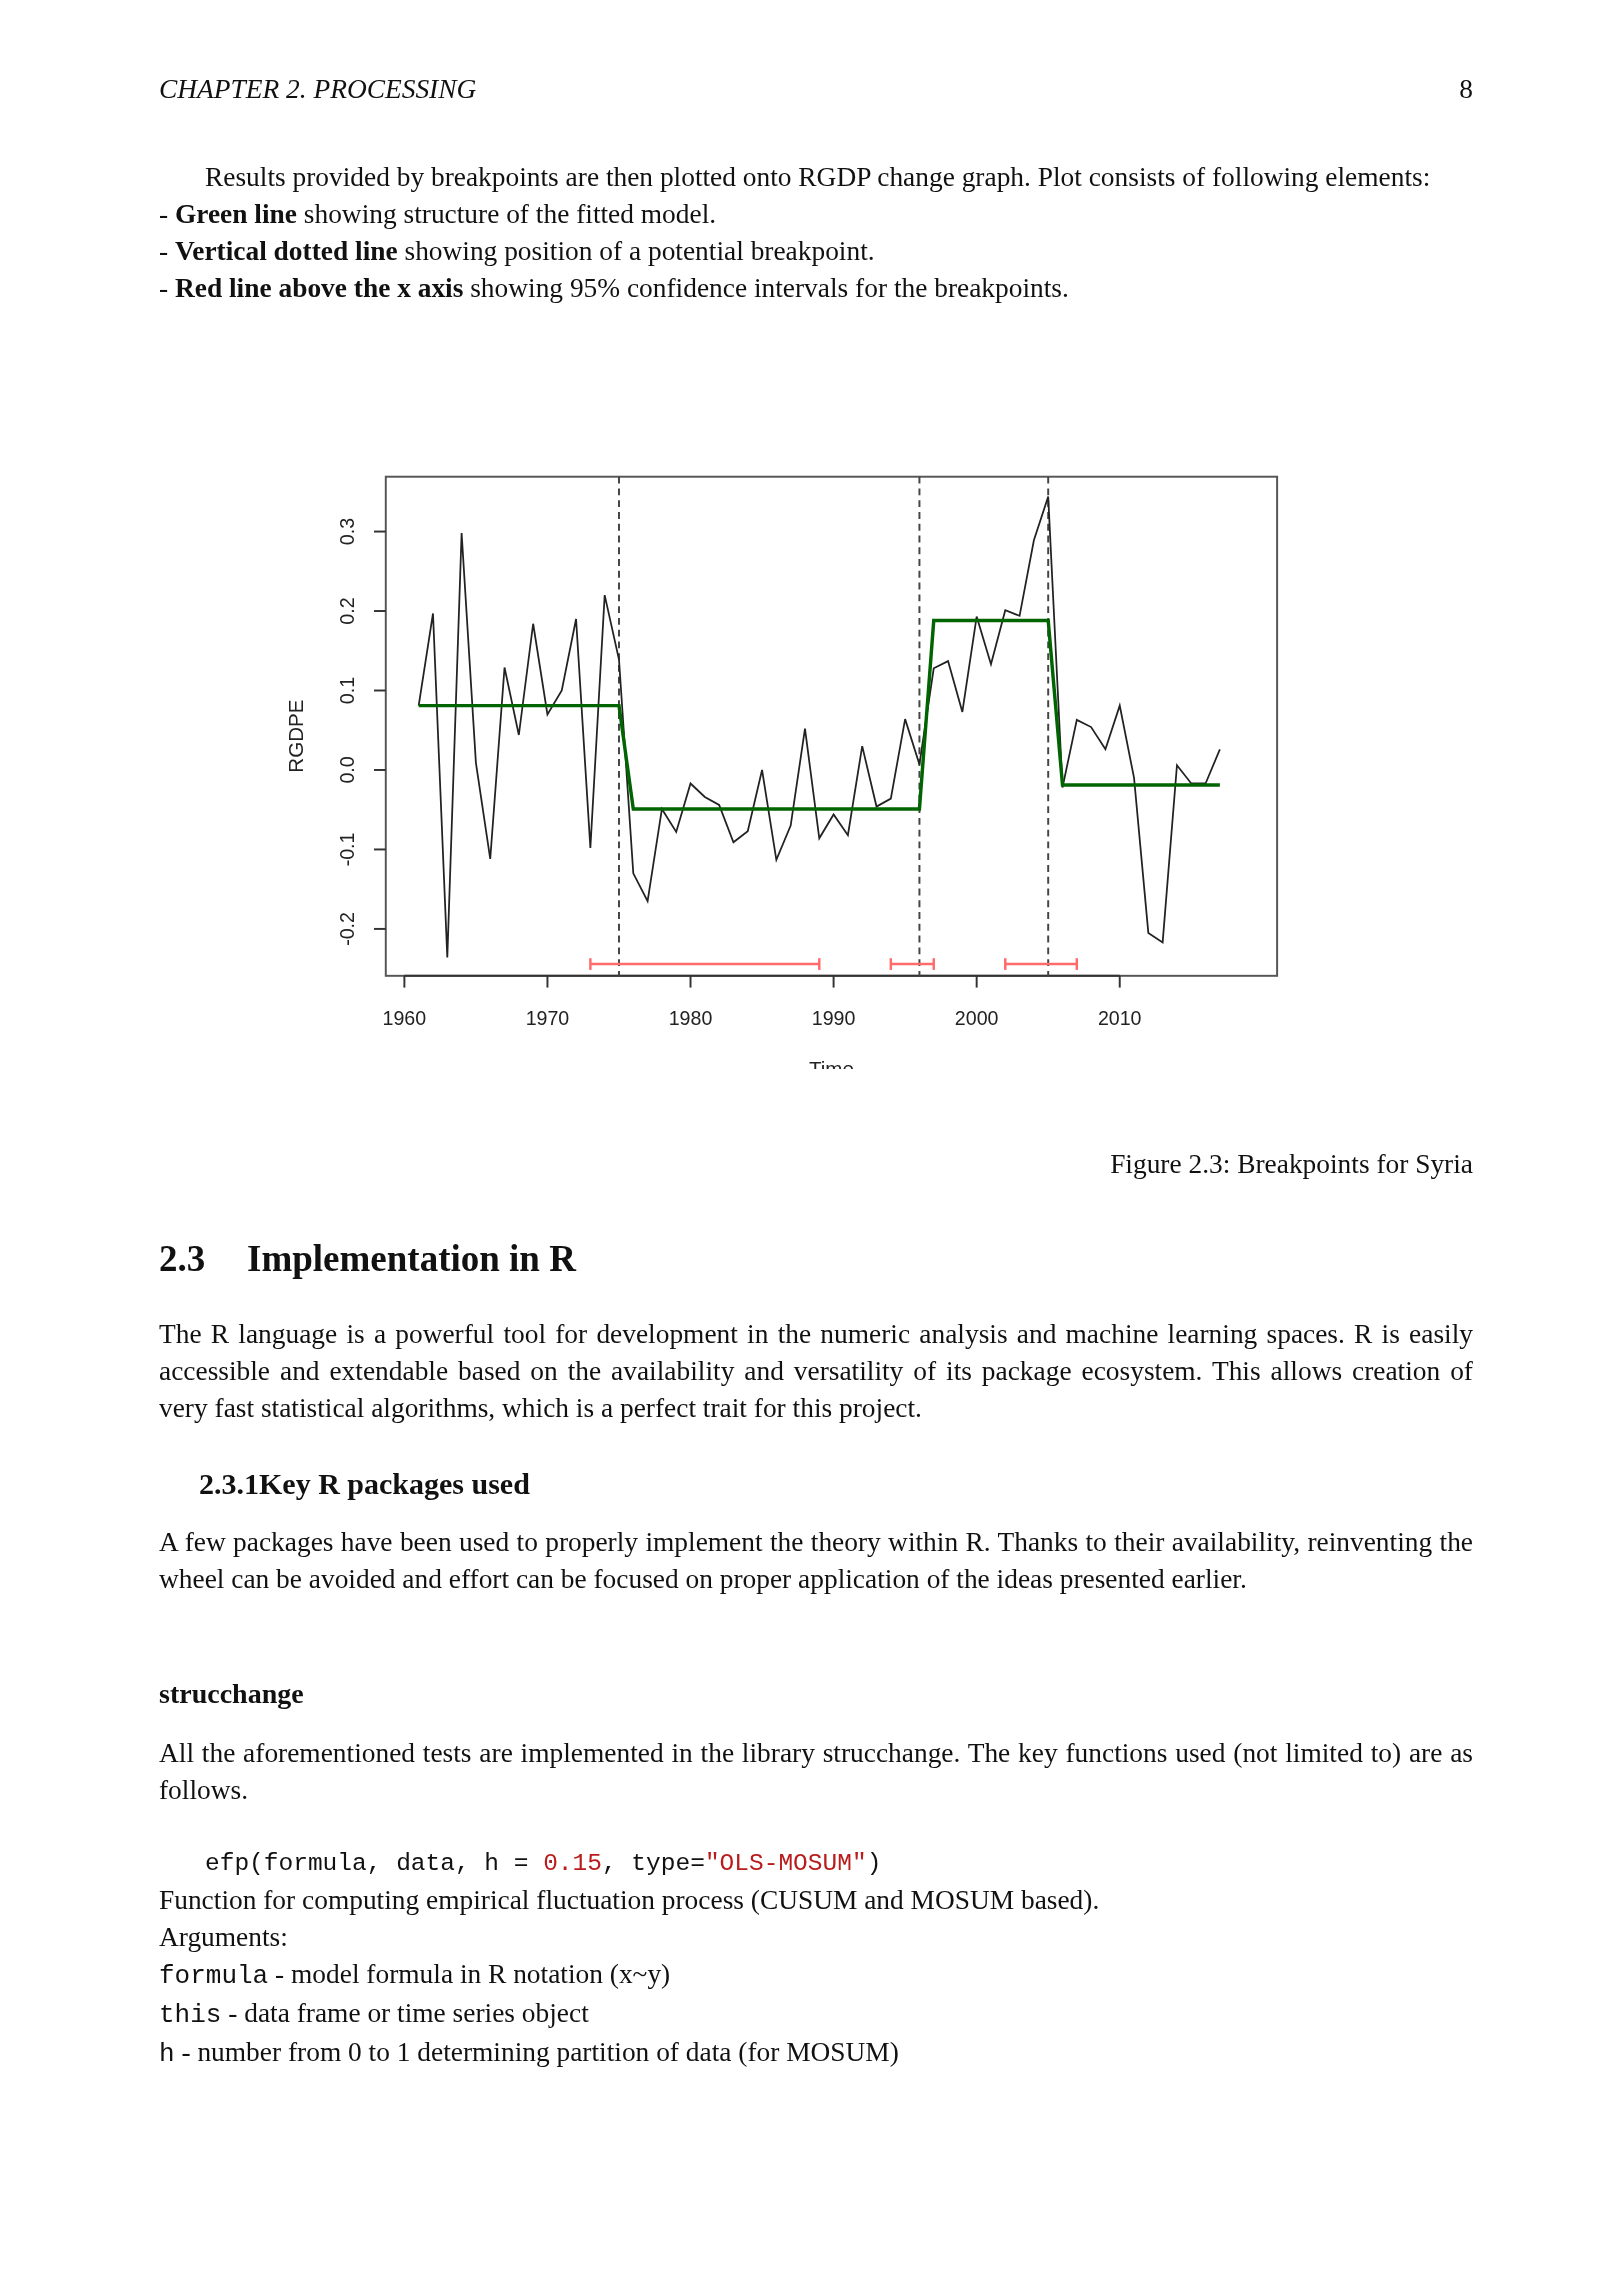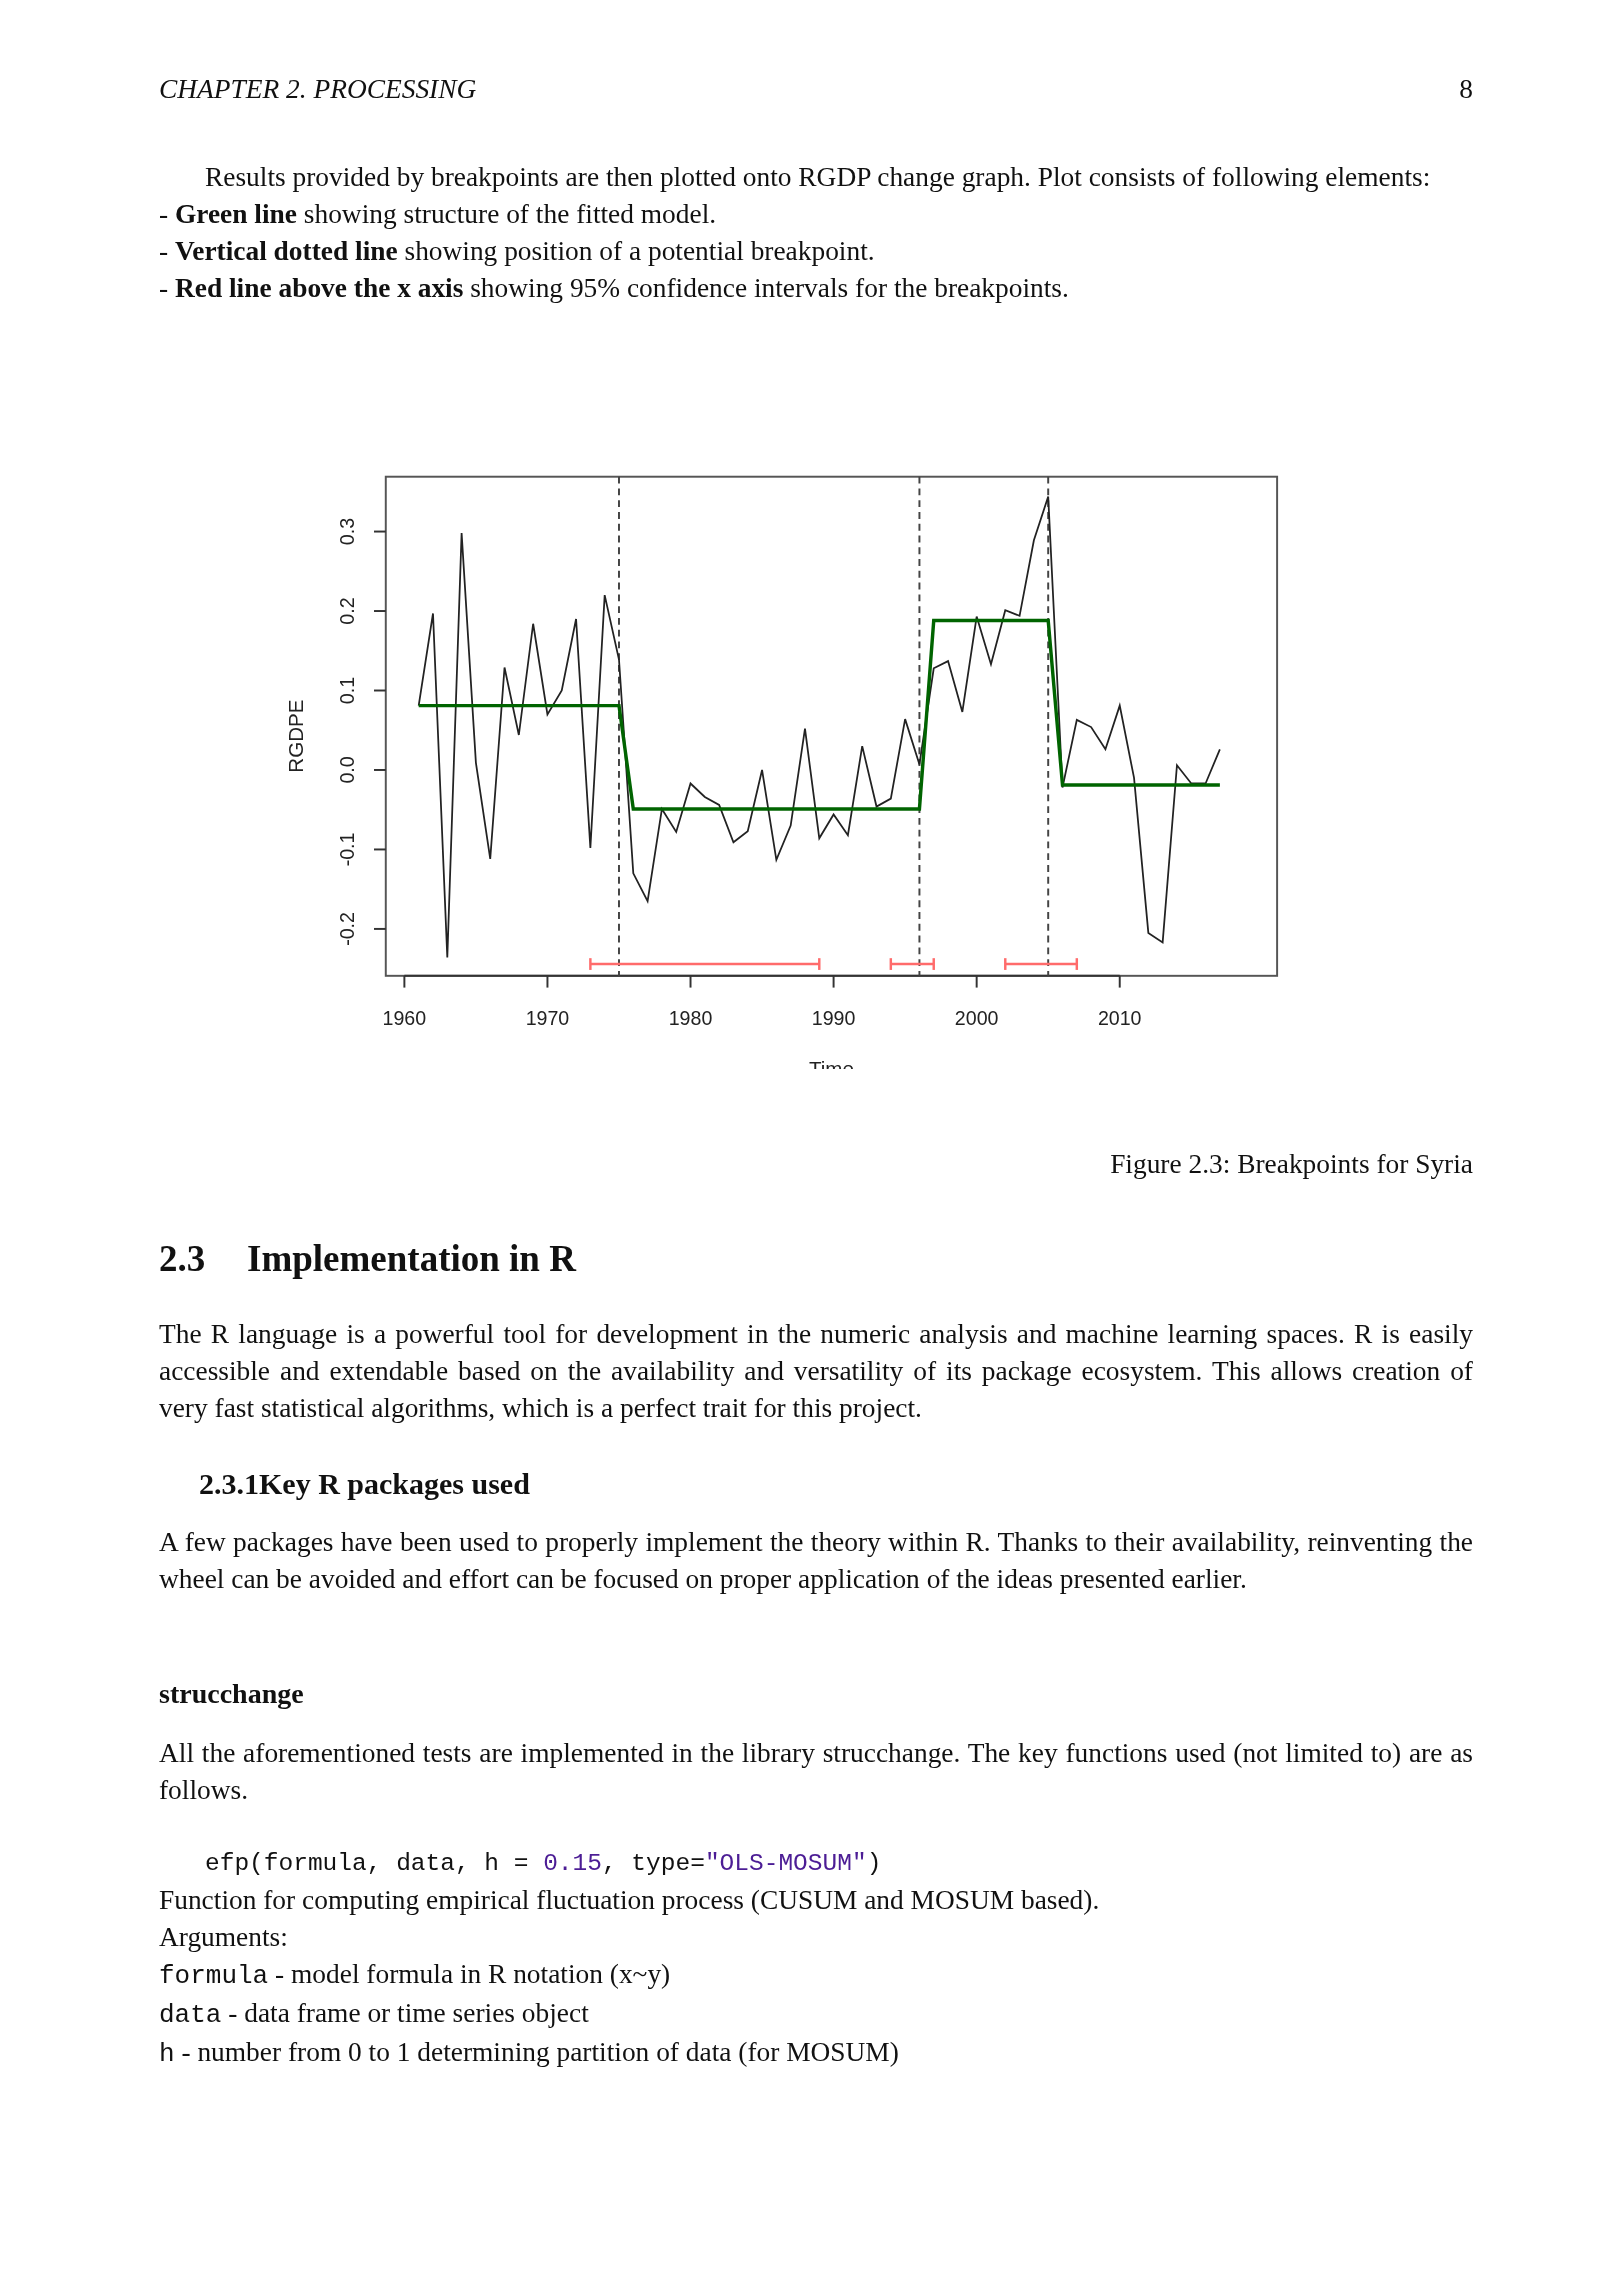--- a/index.html
+++ b/index.html
@@ -21,21 +21,21 @@
   .h2 .num { display: inline-block; width: 88px; }
   .p1 { top: 1316px; }
   .p1 p, .p2 p, .p3 p { margin: 0; text-align: justify; }
   .h3 { position: absolute; top: 1467px; left: 159px; font-size: 30px; font-weight: bold; text-align: right; }
   .h3 .num { display: inline-block; width: 100px; }
   .p2 { top: 1524px; }
   .h4 { position: absolute; top: 1678px; left: 159px; font-size: 28px; font-weight: bold; }
   .p3 { top: 1735px; }
   .code-block { position: absolute; left: 159px; top: 1845px; width: 1314px; font-size: 27.4px; line-height: 37px; }
   .code-line { padding-left: 46px; font-size: 24.5px; }
-  .code-line .num-lit, .code-line .str-lit { color: #4c1d95; }
+  .code-line .num-lit, .code-line .str-lit { color: #b91c1c; }
   .code-block div { margin: 0; }
   .code-block .arg-name { font-size: 26px; }
 </style>
 </head>
 <body>
 
 <div class="header serif">
   <span>CHAPTER 2.  PROCESSING</span>
   <span class="pagenum">8</span>
 </div>
@@ -170,16 +170,16 @@
 <div class="h4 serif">strucchange</div>
 <div class="block p3 serif">
   <p>All the aforementioned tests are implemented in the library strucchange. The key functions used (not limited to) are as follows.</p>
 </div>
 
 <div class="code-block serif">
   <div class="code-line mono"><span>efp(formula, data, h = </span><span class="num-lit">0.15</span><span>, type=</span><span class="str-lit">"OLS-MOSUM"</span><span>)</span></div>
   <div>Function for computing empirical fluctuation process (CUSUM and MOSUM based).</div>
   <div>Arguments:</div>
   <div><span class="mono arg-name">formula</span><span> - model formula in R notation (x~y)</span></div>
-  <div><span class="mono arg-name">data</span><span> - data frame or time series object</span></div>
+  <div><span class="mono arg-name">this</span><span> - data frame or time series object</span></div>
   <div><span class="mono arg-name">h</span><span> - number from 0 to 1 determining partition of data (for MOSUM)</span></div>
 </div>
 
 
 </body></html>

